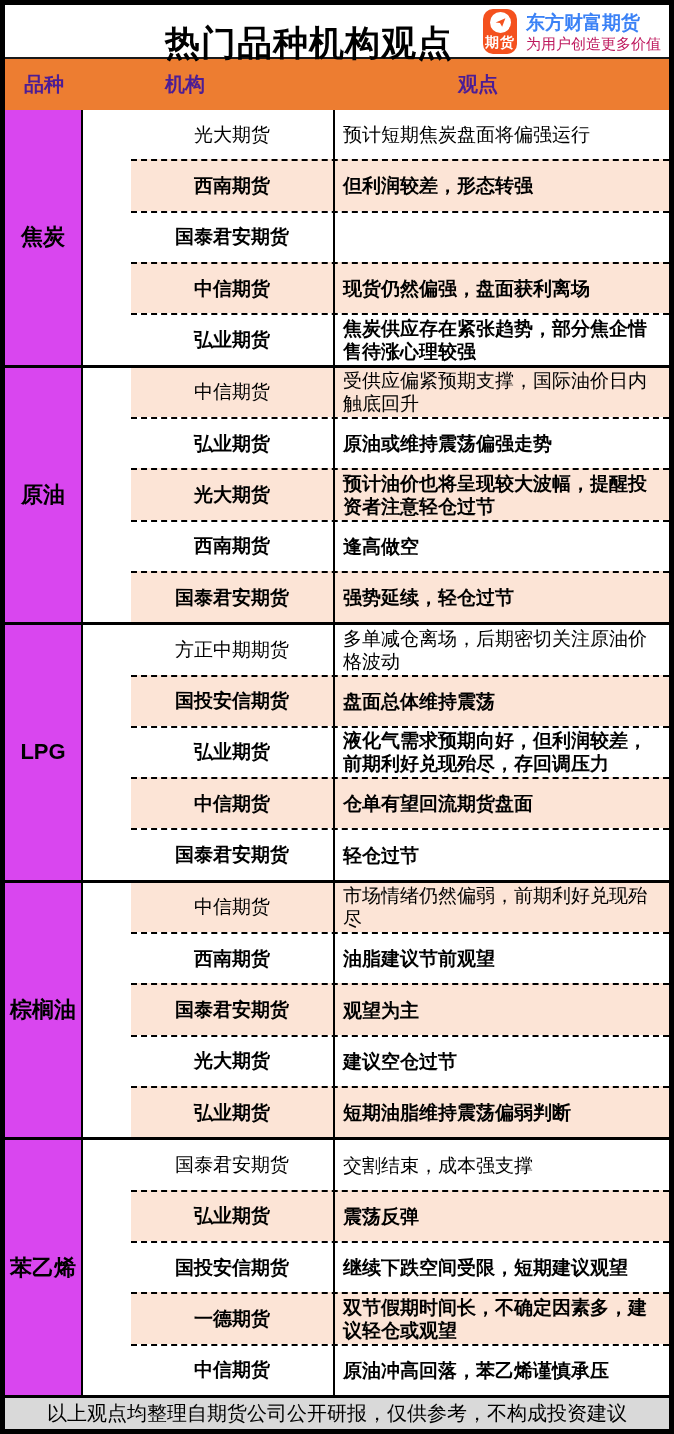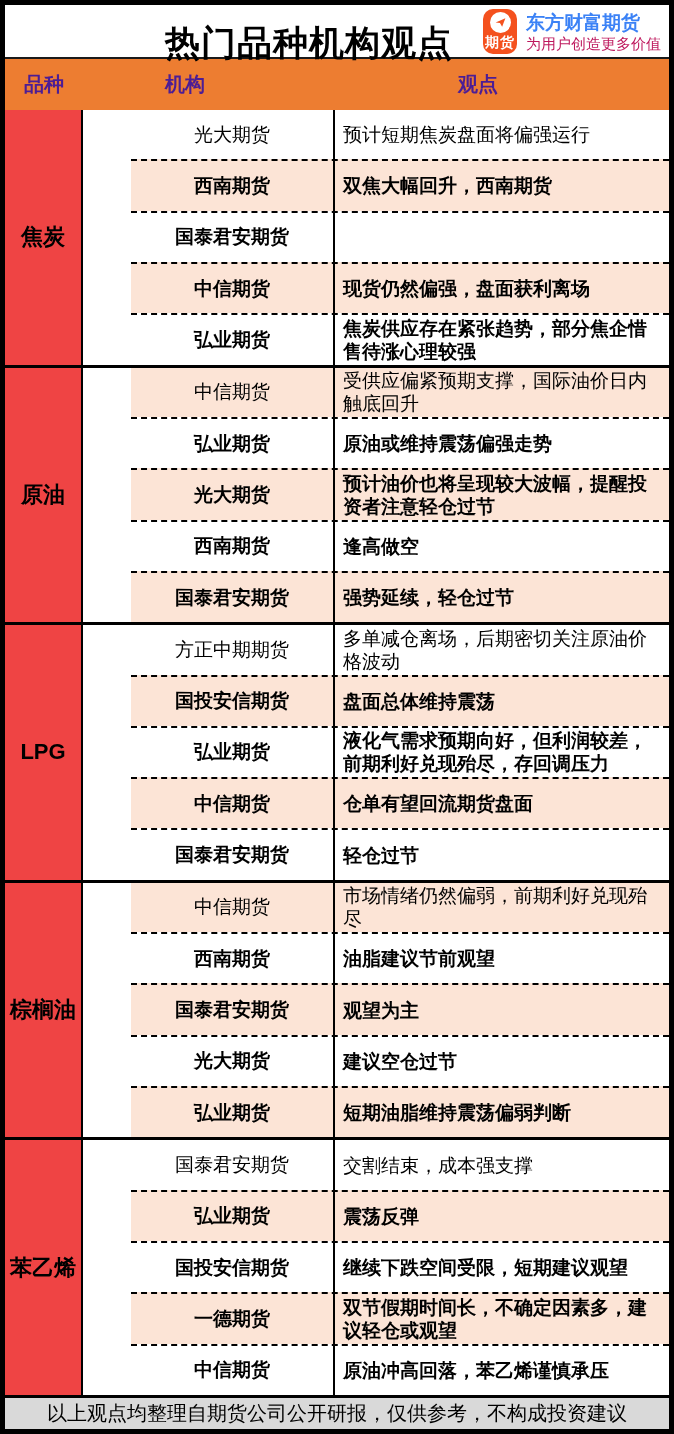--- a/index.html
+++ b/index.html
@@ -107,21 +107,21 @@
   .variety-cell {
     width: 78px;
     flex: 0 0 78px;
     border-right: 2px solid #000;
     display: flex;
     align-items: center;
     justify-content: center;
     font-weight: bold;
     font-size: 22px;
     color: #000;
-    background: #ef4444;
+    background: #d946ef;
     white-space: nowrap;
   }
   .rows { flex: 1; display: flex; flex-direction: column; min-width: 0; padding-left: 48px; }
   .row { flex: 1 1 0; display: flex; min-height: 0; background: #fff; }
   .row + .row { border-top: 2px dashed #000; font-weight: bold; }
   .row.peach { background: #FCE4D6; }
   .cell-org {
     width: 204px;
     flex: 0 0 204px;
     border-right: 2px solid #000;
@@ -188,21 +188,21 @@
   <div class="tbody" id="tbody">
       <div class="group">
         <div class="variety-cell">焦炭</div>
         <div class="rows">
           <div class="row">
             <div class="cell-org">光大期货</div>
             <div class="cell-view">预计短期焦炭盘面将偏强运行</div>
           </div>
           <div class="row peach">
             <div class="cell-org">西南期货</div>
-            <div class="cell-view">双焦大幅回升，西南期货</div>
+            <div class="cell-view">但利润较差，形态转强</div>
           </div>
           <div class="row">
             <div class="cell-org">国泰君安期货</div>
           </div>
           <div class="row peach">
             <div class="cell-org">中信期货</div>
             <div class="cell-view">现货仍然偏强，盘面获利离场</div>
           </div>
           <div class="row">
             <div class="cell-org">弘业期货</div>

